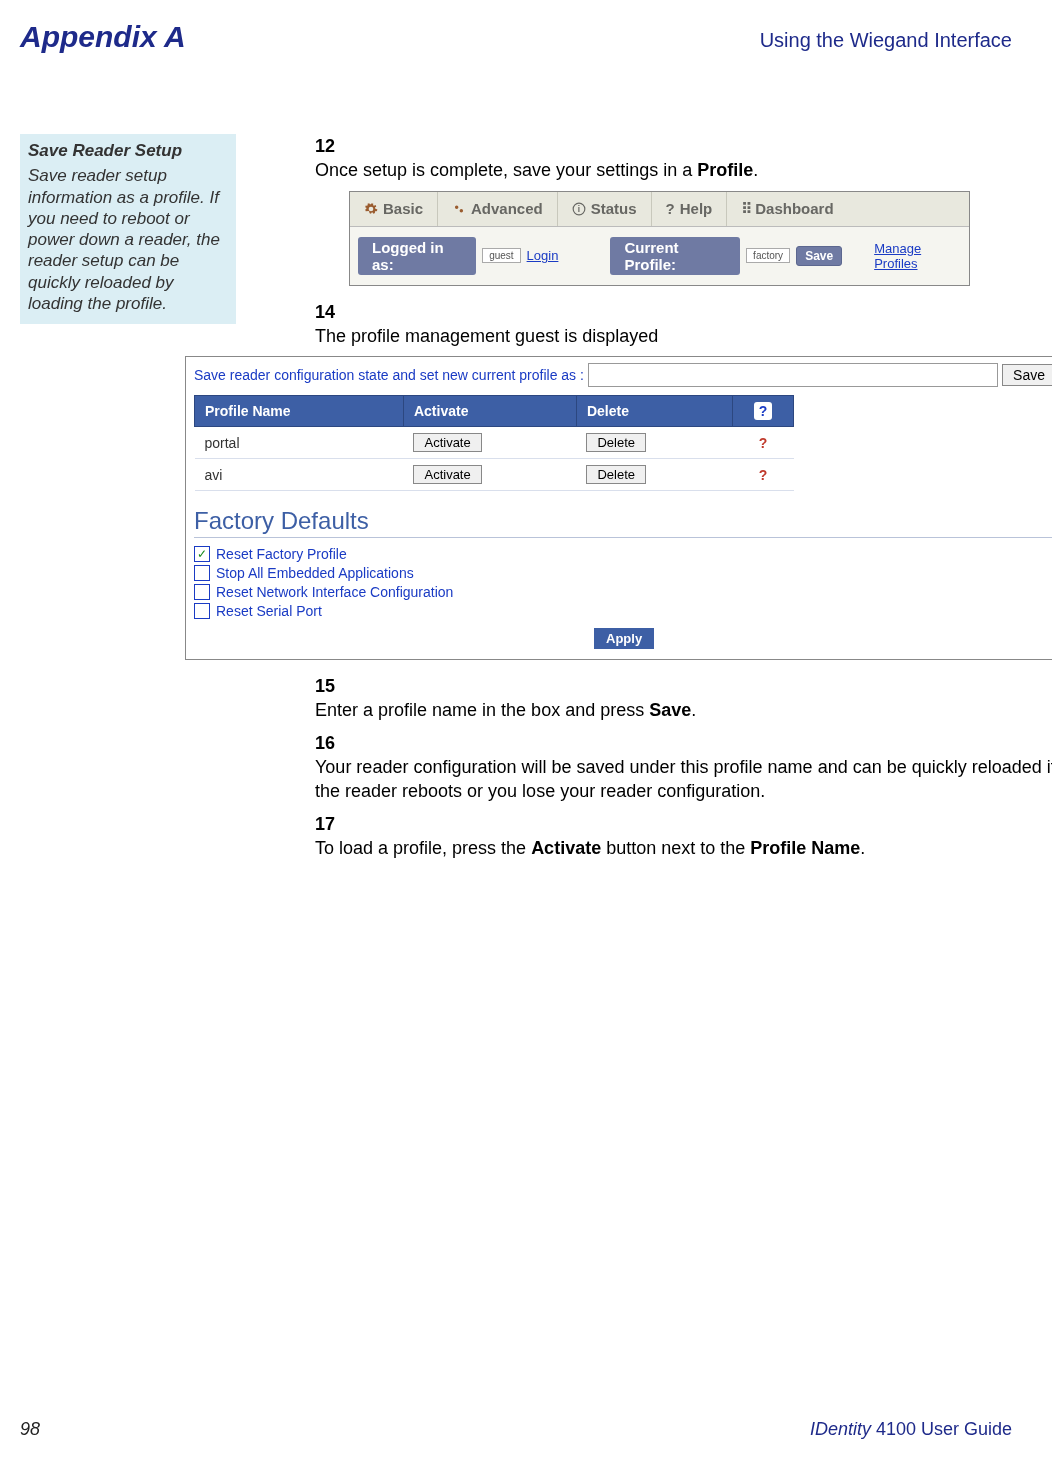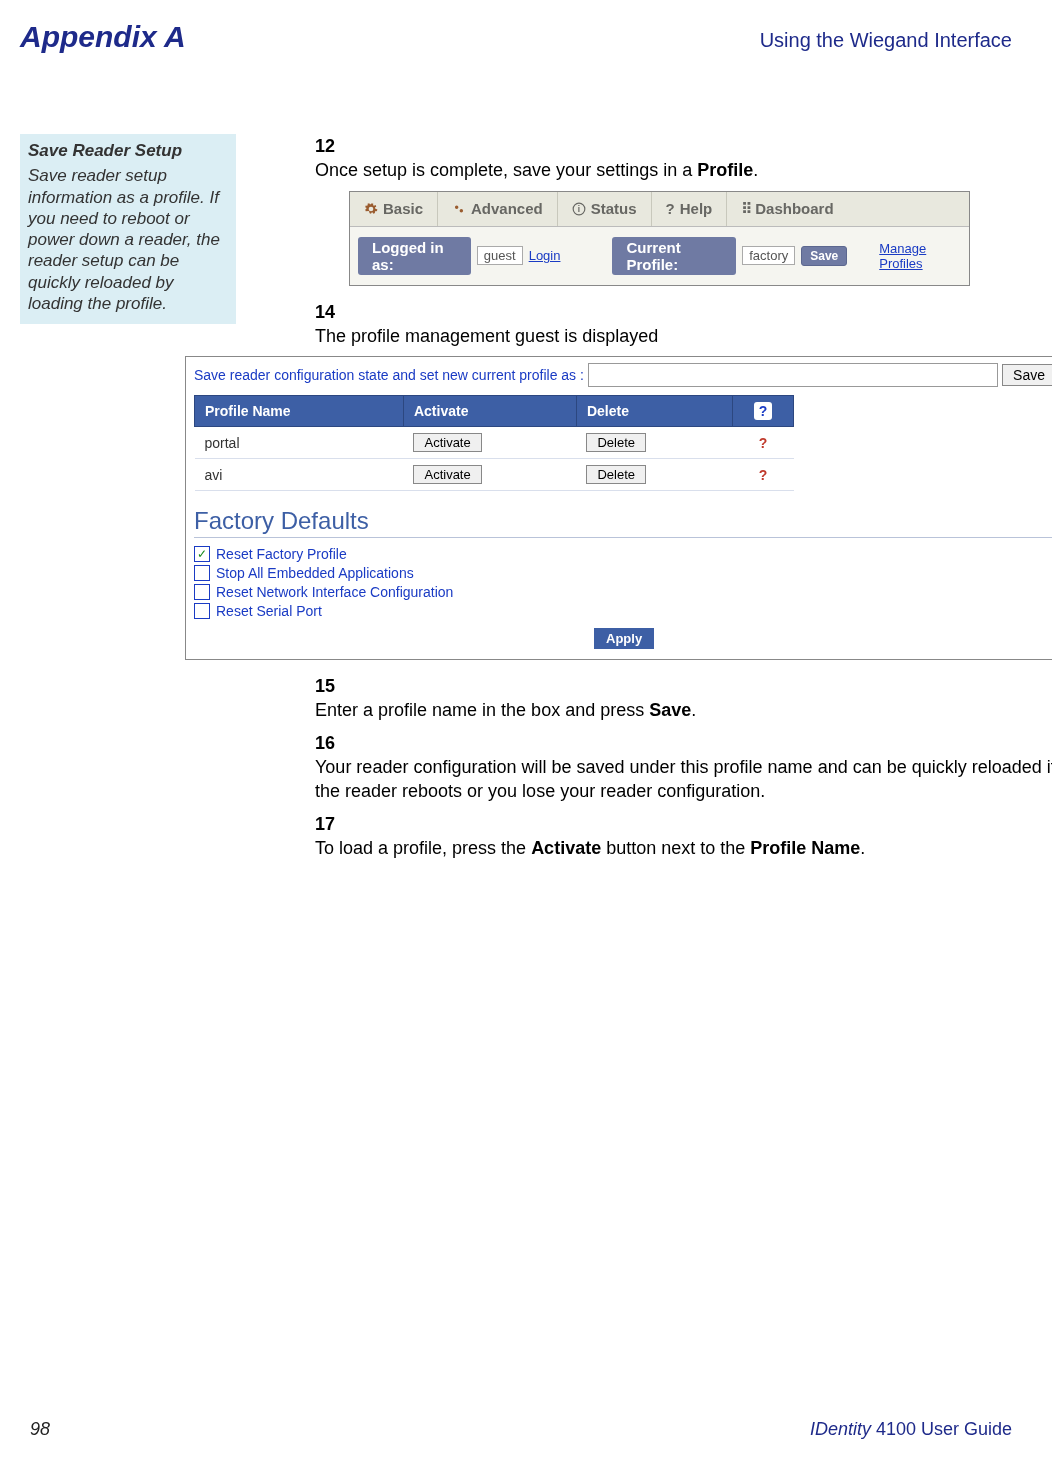--- a/index.html
+++ b/index.html
@@ -122,21 +122,21 @@
     padding: 2px 14px;
     border-radius: 3px;
     font-weight: bold;
     font-family: "Trebuchet MS", Arial, sans-serif;
     font-size: 15px;
   }
   .userbox {
     background:#fff;
     border:1px solid #aaa;
     padding:1px 6px;
-    font-size:13px;
+    font-size:10px;
     color:#555;
   }
   .link {
     color: #1a3bc4;
     text-decoration: underline;
     font-size: 13px;
   }
   .savebtn {
     background: #6f7aa3;
     color: #fff;
@@ -239,21 +239,21 @@
     padding:3px 12px;
     font-weight:bold;
     font-size:13px;
     margin-left:400px;
     margin-top:6px;
   }
 
   .footer {
     position:absolute;
     bottom:28px;
-    left:30px;
+    left:20px;
     right:40px;
     display:flex;
     justify-content:space-between;
     align-items:flex-end;
   }
   .pagenum {
     font-family:"Trebuchet MS",Arial,sans-serif;
     font-style:italic;
     font-size:18px;
     color:#222;

